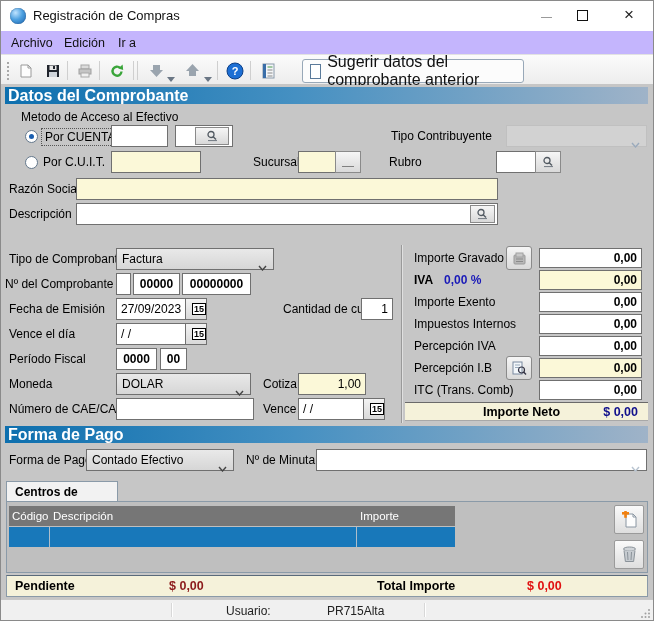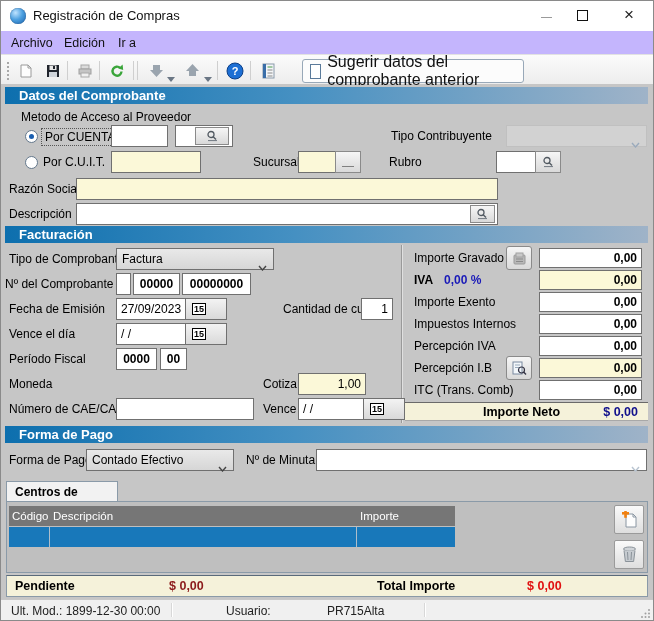--- a/index.html
+++ b/index.html
@@ -16,32 +16,32 @@
   .grip{position:absolute;left:5px;top:6px;width:4px;height:19px;background-image:radial-gradient(#a8a8a8 1px, transparent 1.2px);background-size:4px 4px;}
   .tbtn{position:absolute;top:4px;width:23px;height:23px;display:flex;align-items:center;justify-content:center;}
   .tsep{position:absolute;top:6px;width:1px;height:19px;background:#cfcfcf;}
   .tcaret{position:absolute;top:13px;width:8px;height:6px;}
   .suggest{position:absolute;left:301px;top:4px;width:222px;height:24px;border:1px solid #98a8b8;border-radius:3px;background:#fcfcfc;display:flex;align-items:center;box-sizing:border-box;}
   .suggest .cb{width:13px;height:13px;border:1px solid #5a7a9a;background:#fff;margin:0 6px 0 7px;}
   .suggest span{font-size:16px;color:#111;}
   
   .form{position:absolute;left:0;top:84px;right:0;height:516px;background:#c6c6c6;}
   .sect{position:absolute;left:4px;right:5px;height:17px;background:linear-gradient(90deg,#0d6fae 0%,#4590c2 45%,#9fb3c8 100%);
-    color:#fff;font-size:13px;font-weight:bold;line-height:17px;padding-left:14px;box-sizing:border-box;}
+    color:#fff;font-size:16px;font-weight:bold;line-height:17px;padding-left:3px;box-sizing:border-box;}
   .lbl{position:absolute;font-size:12px;color:#000;white-space:nowrap;}
   .inp{position:absolute;height:22px;border:1px solid #707070;background:#fff;font-family:"Liberation Sans",sans-serif;font-size:12px;color:#000;padding:0 4px;box-sizing:border-box;outline:none;}
   .yellow{background:#fbf8d8;}
   .bold{font-weight:bold;}
   .tr{text-align:right;}
   .tc{text-align:center;}
   .combo{position:absolute;height:22px;border:1px solid #707070;background:linear-gradient(#e9e9e9,#d6d6d6);box-sizing:border-box;font-size:12px;color:#000;line-height:20px;padding-left:5px;}
   .combo .chev{position:absolute;right:6px;top:8px;}
   .combo.disabled{background:#d2d2d2;border:1px solid #c0c0c0;}
   .btn3d{position:absolute;border:1px solid #8a8a8a;background:linear-gradient(#f6f6f6,#d9d9d9);box-sizing:border-box;display:flex;align-items:center;justify-content:center;}
-  .calbtn{position:absolute;width:42px;height:22px;border:1px solid #707070;background:linear-gradient(#f3f3f3,#d9d9d9);box-sizing:border-box;display:flex;align-items:center;padding-left:6px;}
+  .calbtn{position:absolute;width:22px;height:22px;border:1px solid #707070;background:linear-gradient(#f3f3f3,#d9d9d9);box-sizing:border-box;display:flex;align-items:center;justify-content:center;padding-left:6px;}
   .calbtn b{font-size:9px;border:1px solid #000;padding:0 1px;background:#fff;font-weight:bold;line-height:10px;}
   .radio{position:absolute;width:13px;height:13px;border-radius:50%;border:1px solid #64788c;background:#fff;box-sizing:border-box;}
   .radio .dot{position:absolute;left:3px;top:3px;width:5px;height:5px;border-radius:50%;background:#1a5fb0;}
   .focusbox{outline:1px dotted #555;}
   .vline{position:absolute;width:1px;background:#9a9a9a;box-shadow:1px 0 0 #e0e0e0;}
   .neto{position:absolute;left:404px;right:5px;top:317px;height:19px;background:#f5f2da;border-top:1px solid #6a6a6a;border-bottom:1px solid #a8a8a8;box-sizing:border-box;}
   
   .tab{position:absolute;left:5px;top:396px;width:112px;height:21px;background:#f2f2f2;border:1px solid #8a9aa8;border-bottom:none;box-sizing:border-box;font-size:12px;font-weight:bold;line-height:20px;padding-left:8px;}
   .panel{position:absolute;left:5px;right:5px;top:416px;height:72px;background:#bfbfbf;border:1px solid #8a9aa8;box-sizing:border-box;}
   .ghead{position:absolute;left:2px;top:4px;width:446px;height:20px;background:#767676;color:#fff;font-size:11.5px;line-height:20px;}
@@ -152,21 +152,21 @@
     </div>
     <div class="suggest">
       <div class="cb"></div>
       <span>Sugerir datos del comprobante anterior</span>
     </div>
   </div>
 
   <div class="form">
 
     <div class="sect" style="top:2px;">Datos del Comprobante</div>
-    <div class="lbl" style="left:20px;top:25px;">Metodo de Acceso al Proveedor</div>
+    <div class="lbl" style="left:20px;top:25px;">Metodo de Acceso al Efectivo</div>
 
     <div class="radio" style="left:24px;top:45px;">
         <div class="dot"></div>
       </div>
     <div class="lbl focusbox" style="left:41px;top:44px;padding:1px 3px;">Por CUENTA</div>
     <input class="inp" style="left: 110px; top: 40px; width: 57px;" value="">
     <div class="inp" style="left:174px;top:40px;width:58px;"></div>
     <div class="btn3d" style="left:194px;top:42px;width:34px;height:18px;">
       <svg width="13" height="12">
           <circle cx="5" cy="4.5" r="3" fill="none" stroke="#505860" stroke-width="1.3"></circle>
@@ -205,21 +205,20 @@
     <div class="lbl" style="left:8px;top:122px;">Descripción</div>
     <input class="inp" style="left: 75px; top: 118px; width: 422px;" value="">
     <div class="btn3d" style="left:469px;top:120px;width:25px;height:18px;">
       <svg width="13" height="12">
           <circle cx="5" cy="4.5" r="3" fill="none" stroke="#505860" stroke-width="1.3"></circle>
           <line x1="7.2" y1="6.7" x2="10" y2="9.4" stroke="#505860" stroke-width="1.4"></line>
           <line x1="2" y1="10.6" x2="11" y2="10.6" stroke="#707880"></line>
         </svg>
     </div>
 
-    <div class="sect" style="top:141px;">Facturación</div>
     <div class="vline" style="left:400px;top:160px;height:178px;"></div>
 
     <div class="lbl" style="left:8px;top:167px;">Tipo de Comprobante</div>
     <div class="combo" style="left:115px;top:163px;width:158px;">
       <span>Factura</span>
       <span class="chev"><svg width="9" height="6">
             <polyline points="1,1 4.5,5 8,1" fill="none" stroke="#444" stroke-width="1.4"></polyline>
           </svg></span>
     </div>
 
@@ -240,20 +239,26 @@
     <input class="inp" style="left: 115px; top: 238px; width: 70px;" value="/ /">
     <div class="calbtn" style="left:184px;top:238px;">
         <b>15</b>
       </div>
 
     <div class="lbl" style="left:8px;top:267px;">Período Fiscal</div>
     <input class="inp tc bold" style="left: 115px; top: 263px; width: 41px;" value="0000">
     <input class="inp tc bold" style="left: 159px; top: 263px; width: 27px;" value="00">
 
     <div class="lbl" style="left:8px;top:292px;">Moneda</div>
+    <div class="combo" style="left:115px;top:288px;width:135px;">
+      <span>DOLAR</span>
+      <span class="chev"><svg width="9" height="6">
+            <polyline points="1,1 4.5,5 8,1" fill="none" stroke="#444" stroke-width="1.4"></polyline>
+          </svg></span>
+    </div>
     <div class="lbl" style="left:262px;top:292px;">Cotiza</div>
     <input class="inp yellow tr" style="left: 297px; top: 288px; width: 68px;" value="1,00">
 
     <div class="lbl" style="left:8px;top:317px;">Número de CAE/CAI</div>
     <input class="inp" style="left: 115px; top: 313px; width: 138px;" value="">
     <div class="lbl" style="left:262px;top:317px;">Vence</div>
     <input class="inp" style="left: 297px; top: 313px; width: 66px;" value="/ /">
     <div class="calbtn" style="left:362px;top:313px;">
         <b>15</b>
       </div>
@@ -352,21 +357,20 @@
 
     <div class="totals">
       <span style="left:8px;color:#000;">Pendiente</span>
       <span style="left:162px;color:#8b1a1a;">$ 0,00</span>
       <span style="left:370px;color:#000;">Total Importe</span>
       <span style="left:520px;color:#e01010;">$ 0,00</span>
     </div>
   </div>
 
   <div class="statusbar">
-    <span class="txt" style="left:10px;">Ult. Mod.: 1899-12-30 00:00</span>
     <div class="ssep" style="left:170px;"></div>
     <span class="txt" style="left:225px;">Usuario:</span>
     <span class="txt" style="left:326px;">PR715Alta</span>
     <div class="ssep" style="left:423px;"></div>
     <svg width="10" height="10" style="position:absolute;right:2px;bottom:2px;">
         <circle cx="8" cy="2" r="1" fill="#a0a0a0"></circle>
         <circle cx="8" cy="5.5" r="1" fill="#a0a0a0"></circle>
         <circle cx="8" cy="9" r="1" fill="#a0a0a0"></circle>
         <circle cx="4.5" cy="5.5" r="1" fill="#a0a0a0"></circle>
         <circle cx="4.5" cy="9" r="1" fill="#a0a0a0"></circle>

